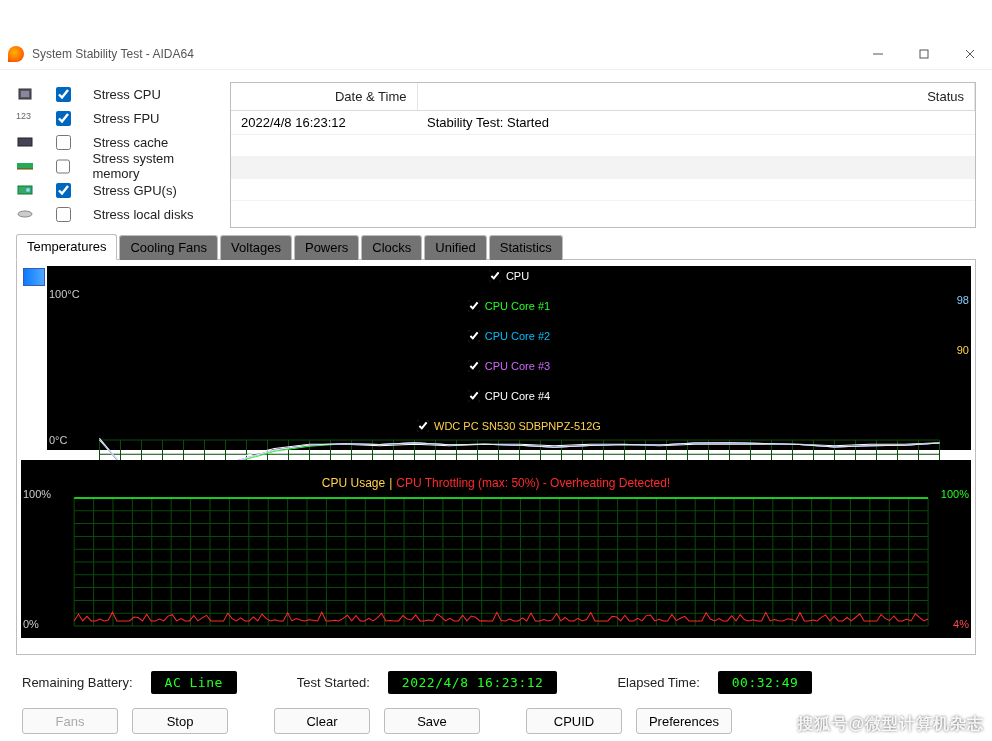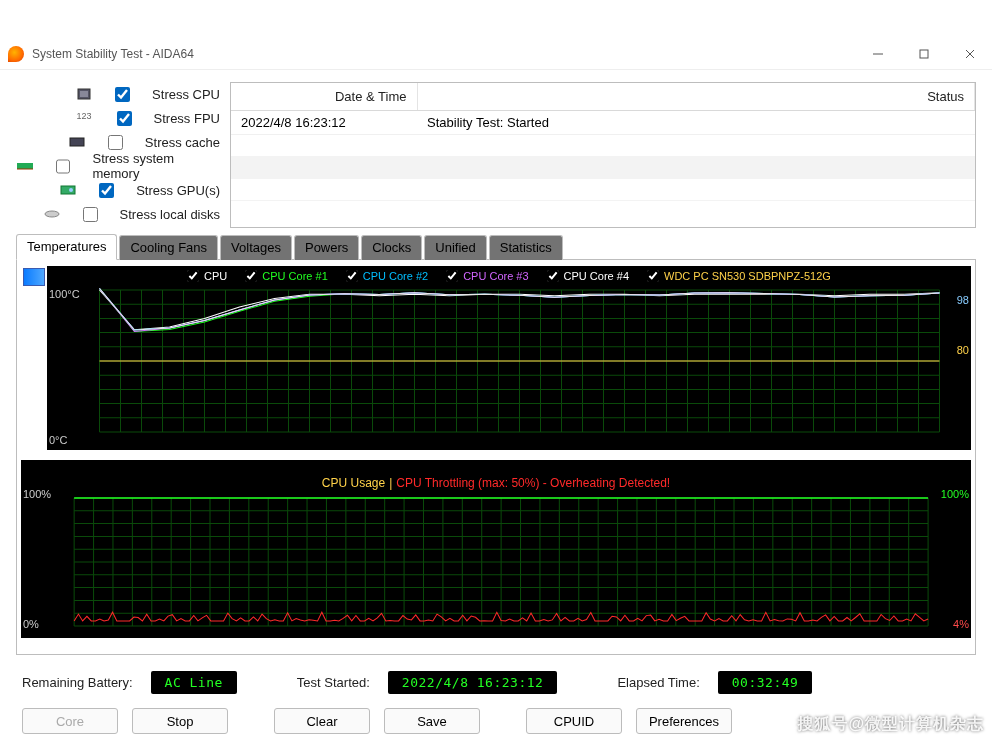--- a/index.html
+++ b/index.html
@@ -12,21 +12,21 @@
 .winbtns { display: flex; gap: 18px; }
 .winbtn { width: 28px; height: 28px; display: flex; align-items: center; justify-content: center; color: #555; font-size: 14px; cursor: default; }
 .winbtn svg { width: 10px; height: 10px; }
 
 
 .content { padding: 12px 16px 0; }
 
 
 .upper { display: flex; gap: 10px; margin-bottom: 6px; }
 .stress-col { width: 204px; }
-.stress-row { display: flex; align-items: center; height: 24px; gap: 22px; font-size: 13px; color: #222; justify-content: flex-end; }
+.stress-row { display: flex; align-items: center; height: 24px; gap: 22px; font-size: 13px; color: #222; }
 .stress-row .hicon { width: 18px; height: 14px; display:inline-block; }
 .stress-row input[type=checkbox] { width: 15px; height: 15px; accent-color: #0067c0; }
 
 .logpane { flex: 1; border: 1px solid #bdbdbd; background: #fff; height: 146px; overflow: hidden; }
 .logpane table { width: 100%; border-collapse: collapse; font-size: 13px; }
 .logpane th { text-align: right; font-weight: 400; padding: 6px 10px; border-bottom: 1px solid #d9d9d9; border-right: 1px solid #e4e4e4; color: #222; background: #fff; }
 .logpane td { padding: 4px 10px; border-bottom: 1px solid #f0f0f0; }
 .logpane tr.alt td { background: #f3f3f3; }
 .logpane tr.empty td { height: 22px; border-bottom: 1px solid #f3f3f3; }
 
@@ -39,21 +39,21 @@
 .chartbox { background: #000; margin-bottom: 10px; position: relative; }
 .chart-top { height: 184px; display: flex; }
 .chart-bot { height: 178px; display: flex; }
 
 
 .leftgutter { width: 26px; background: #fff; display:flex; flex-direction:column; }
 .leftgutter .swatch { height: 18px; background: linear-gradient(90deg,#0a7bff,#4fa8ff); margin: 2px 2px 0 2px; border:1px solid #3a5aaf; }
 
 .chartinner { flex: 1; position: relative; }
 
-.legend { display: flex; gap: 18px; justify-content: center; align-items: center; padding: 4px 0 2px; font-size: 11px; color: #fff; }
+.legend { display: flex; gap: 18px; justify-content: center; align-items: center; padding: 4px 0 2px; font-size: 11px; color: #fff; flex-direction: column; }
 .legend .item { display: flex; align-items: center; gap: 5px; }
 .legend input { width: 12px; height: 12px; accent-color: #fff; filter: invert(1) hue-rotate(180deg) brightness(1.4); }
 
 .axis-label { position: absolute; font-size: 11px; color: #ccc; }
 .axis-left { left: 2px; }
 .axis-right { right: 2px; text-align: right; }
 
 .usage-legend { text-align: center; padding: 16px 0 4px; font-size: 12px; }
 .usage-legend .u1 { color: #ffd24a; }
 .usage-legend .sep { color: #ffd24a; margin: 0 4px; }
@@ -276,21 +276,21 @@
             <path d="M50.0 6.0 L83.3 45.8 L116.7 42.9 L150.0 34.4 L183.3 23.0 L216.7 14.5 L250.0 10.3 L283.3 10.3 L316.7 11.7 L350.0 10.3 L383.3 11.7 L416.7 10.3 L450.0 10.3 L483.3 11.7 L516.7 10.3 L550.0 10.3 L583.3 11.7 L616.7 10.3 L650.0 10.3 L683.3 10.3 L716.7 10.3 L750.0 11.7 L783.3 10.3 L816.7 10.3 L850.0 8.8 " fill="none" stroke="#fff" stroke-width="1"></path>
             <path d="M50.0 4.5 L83.3 47.5 L116.7 45.6 L150.0 38.1 L183.3 27.3 L216.7 17.3 L250.0 12.3 L283.3 9.8 L316.7 10.4 L350.0 8.8 L383.3 10.7 L416.7 10.3 L450.0 11.3 L483.3 13.2 L516.7 11.5 L550.0 10.6 L583.3 11.0 L616.7 8.9 L650.0 8.8 L683.3 9.5 L716.7 10.6 L750.0 12.9 L783.3 11.8 L816.7 11.3 L850.0 8.9 " fill="none" stroke="#21ff21" stroke-width="1"></path>
             <path d="M50.0 4.5 L83.3 46.1 L116.7 44.1 L150.0 36.6 L183.3 25.9 L216.7 15.9 L250.0 10.9 L283.3 9.8 L316.7 10.4 L350.0 8.8 L383.3 10.7 L416.7 10.3 L450.0 11.3 L483.3 13.2 L516.7 11.5 L550.0 10.6 L583.3 11.0 L616.7 8.9 L650.0 8.8 L683.3 9.5 L716.7 10.6 L750.0 12.9 L783.3 11.8 L816.7 11.3 L850.0 8.9 " fill="none" stroke="#00bfff" stroke-width="1"></path>
             <path d="M50.0 4.5 L83.3 47.5 L116.7 44.1 L150.0 36.6 L183.3 25.9 L216.7 15.9 L250.0 10.9 L283.3 9.8 L316.7 10.4 L350.0 8.8 L383.3 10.7 L416.7 10.3 L450.0 11.3 L483.3 13.2 L516.7 11.5 L550.0 10.6 L583.3 11.0 L616.7 8.9 L650.0 8.8 L683.3 9.5 L716.7 10.6 L750.0 12.9 L783.3 11.8 L816.7 11.3 L850.0 8.9 " fill="none" stroke="#d266ff" stroke-width="1"></path>
             <path d="M50.0 4.5 L83.3 46.1 L116.7 44.1 L150.0 36.6 L183.3 25.9 L216.7 15.9 L250.0 10.9 L283.3 9.8 L316.7 10.4 L350.0 8.8 L383.3 10.7 L416.7 10.3 L450.0 11.3 L483.3 13.2 L516.7 11.5 L550.0 10.6 L583.3 11.0 L616.7 8.9 L650.0 8.8 L683.3 9.5 L716.7 10.6 L750.0 12.9 L783.3 11.8 L816.7 11.3 L850.0 8.9 " fill="none" stroke="#e8e8e8" stroke-width="1"></path>
             <path d="M50.0 77.0 L83.3 77.0 L116.7 77.0 L150.0 77.0 L183.3 77.0 L216.7 77.0 L250.0 77.0 L283.3 77.0 L316.7 77.0 L350.0 77.0 L383.3 77.0 L416.7 77.0 L450.0 77.0 L483.3 77.0 L516.7 77.0 L550.0 77.0 L583.3 77.0 L616.7 77.0 L650.0 77.0 L683.3 77.0 L716.7 77.0 L750.0 77.0 L783.3 77.0 L816.7 77.0 L850.0 77.0 " fill="none" stroke="#ffd24a" stroke-width="1"></path>
           </svg>
         <span class="axis-label axis-left" style="top:22px">100°C</span>
         <span class="axis-label axis-left" style="bottom:4px">0°C</span>
         <span class="axis-label axis-right" style="top:28px;color:#8cf">98</span>
-        <span class="axis-label axis-right" style="top:78px;color:#ffd24a">80</span>
+        <span class="axis-label axis-right" style="top:78px;color:#ffd24a">90</span>
       </div>
     </div>
 
     <div class="chartbox chart-bot">
       <div class="chartinner" style="padding:0 4px">
         <div class="usage-legend">
           <span class="u1">CPU Usage</span><span class="sep">|</span><span class="u2">CPU Throttling (max: 50%) - Overheating Detected!</span>
         </div>
         <svg id="usagesvg" width="100%" height="140" preserveAspectRatio="none" viewBox="0 0 920 140">
             <line x1="48" y1="4" x2="48" y2="132" stroke="#0a4a0a"></line>
@@ -365,21 +365,21 @@
     <span class="lcd">AC Line</span>
     <span style="width:24px"></span>
     <span class="lbl">Test Started:</span>
     <span class="lcd">2022/4/8 16:23:12</span>
     <span style="width:24px"></span>
     <span class="lbl">Elapsed Time:</span>
     <span class="lcd">00:32:49</span>
   </div>
 
   <div class="btnrow">
-    <button class="btn" disabled="">Core</button>
+    <button class="btn" disabled="">Fans</button>
     <button class="btn">Stop</button>
     <span style="width:18px"></span>
     <button class="btn">Clear</button>
     <button class="btn">Save</button>
     <span style="width:18px"></span>
     <button class="btn">CPUID</button>
     <button class="btn">Preferences</button>
     <span class="spacer"></span>
   </div>
 </div>

